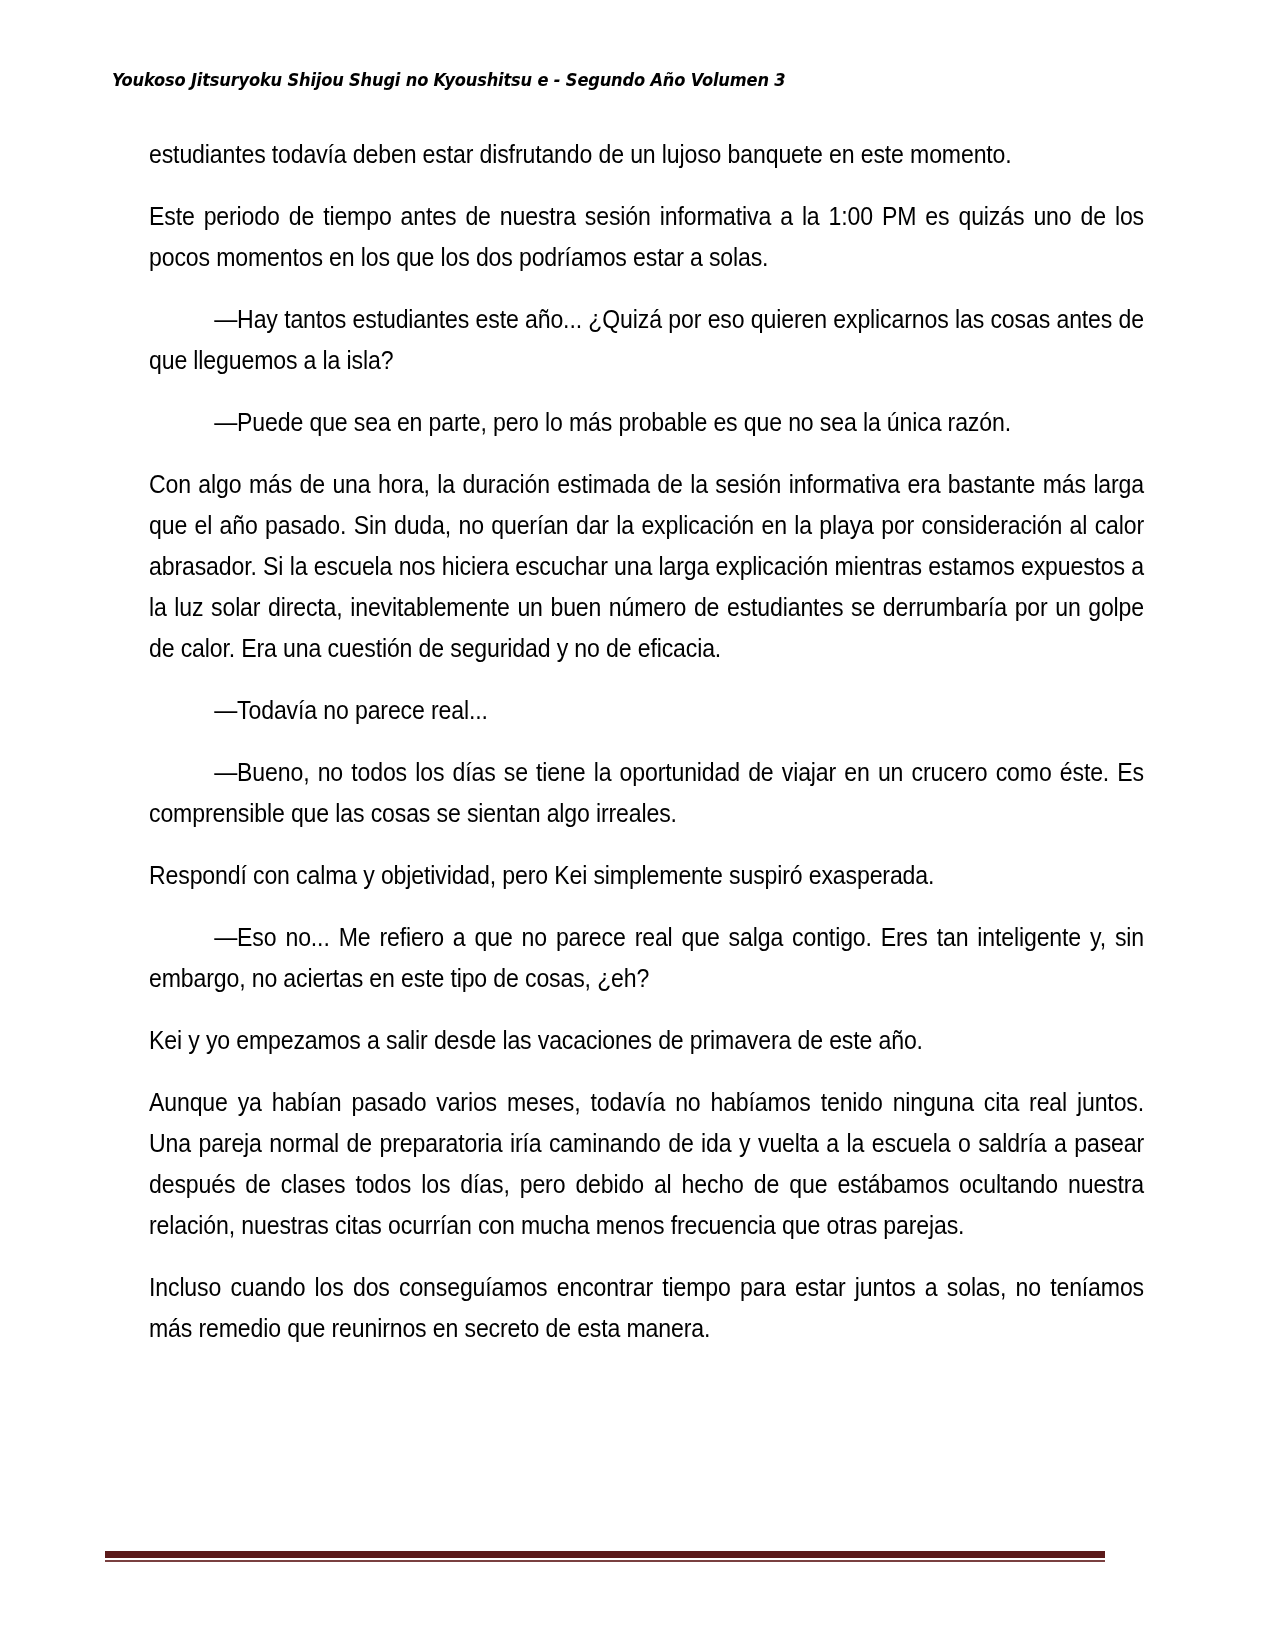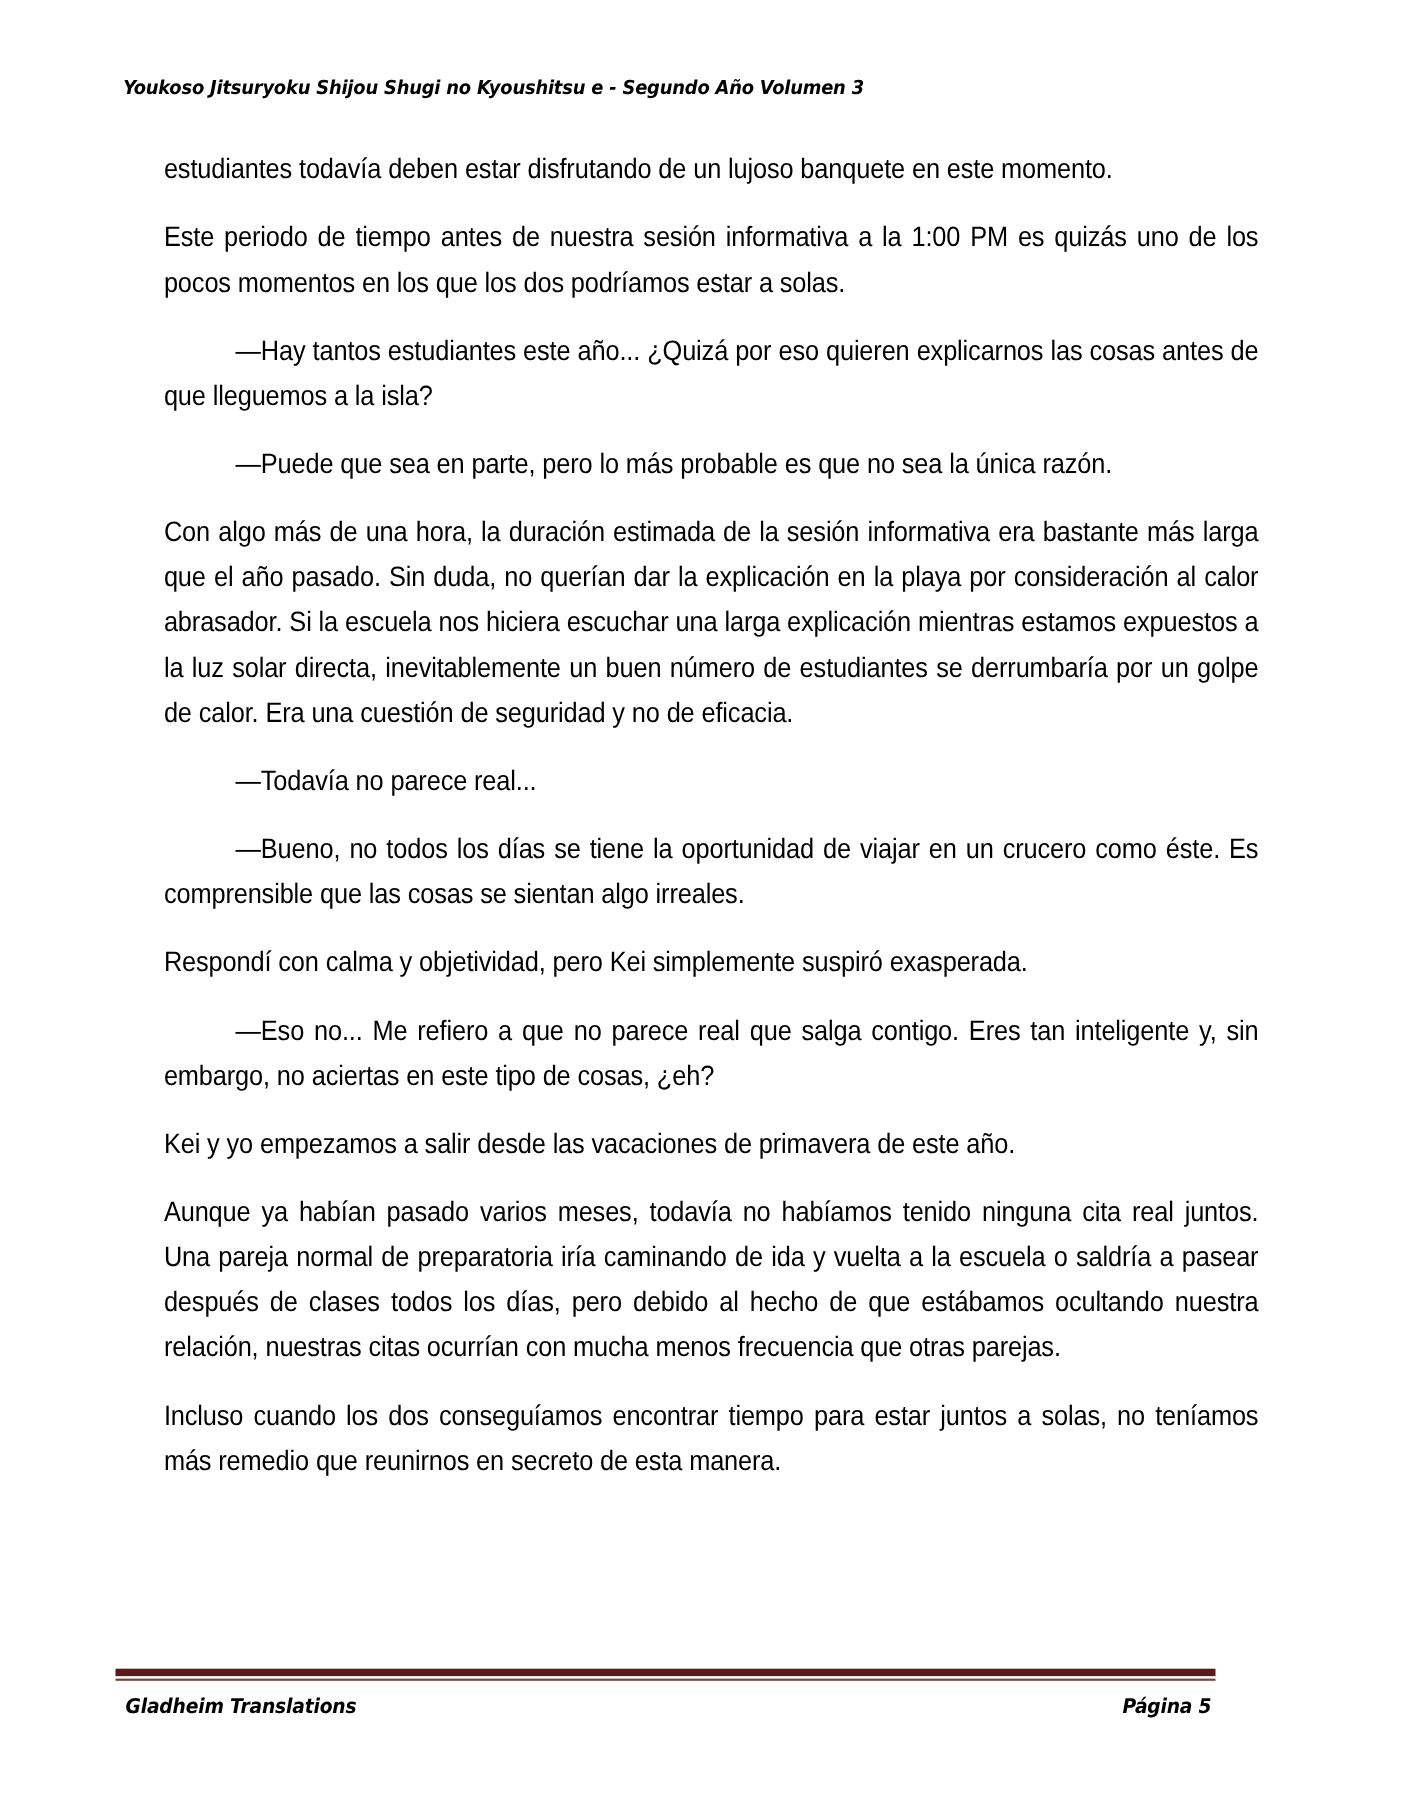--- a/index.html
+++ b/index.html
@@ -146,19 +146,15 @@
     <p class="para dialogue">—Eso no... Me refiero a que no parece real que salga contigo. Eres tan inteligente y, sin embargo, no aciertas en este tipo de cosas, ¿eh?</p>
     <p class="para">Kei y yo empezamos a salir desde las vacaciones de primavera de este año.</p>
     <p class="para">Aunque ya habían pasado varios meses, todavía no habíamos tenido ninguna cita real juntos. Una pareja normal de preparatoria iría caminando de ida y vuelta a la escuela o saldría a pasear después de clases todos los días, pero debido al hecho de que estábamos ocultando nuestra relación, nuestras citas ocurrían con mucha menos frecuencia que otras parejas.</p>
     <p class="para last">Incluso cuando los dos conseguíamos encontrar tiempo para estar juntos a solas, no teníamos más remedio que reunirnos en secreto de esta manera.</p>
   </div>
 
   <div class="footer">
     <div class="footer-rule-thick"></div>
     <div class="footer-rule-gap"></div>
     <div class="footer-rule-thin"></div>
-    <div class="footer-row">
-      <div class="footer-left">Gladheim Translations</div>
-      <div class="footer-right">Página 5</div>
-    </div>
   </div>
 
 </div>
 
 </body></html>

